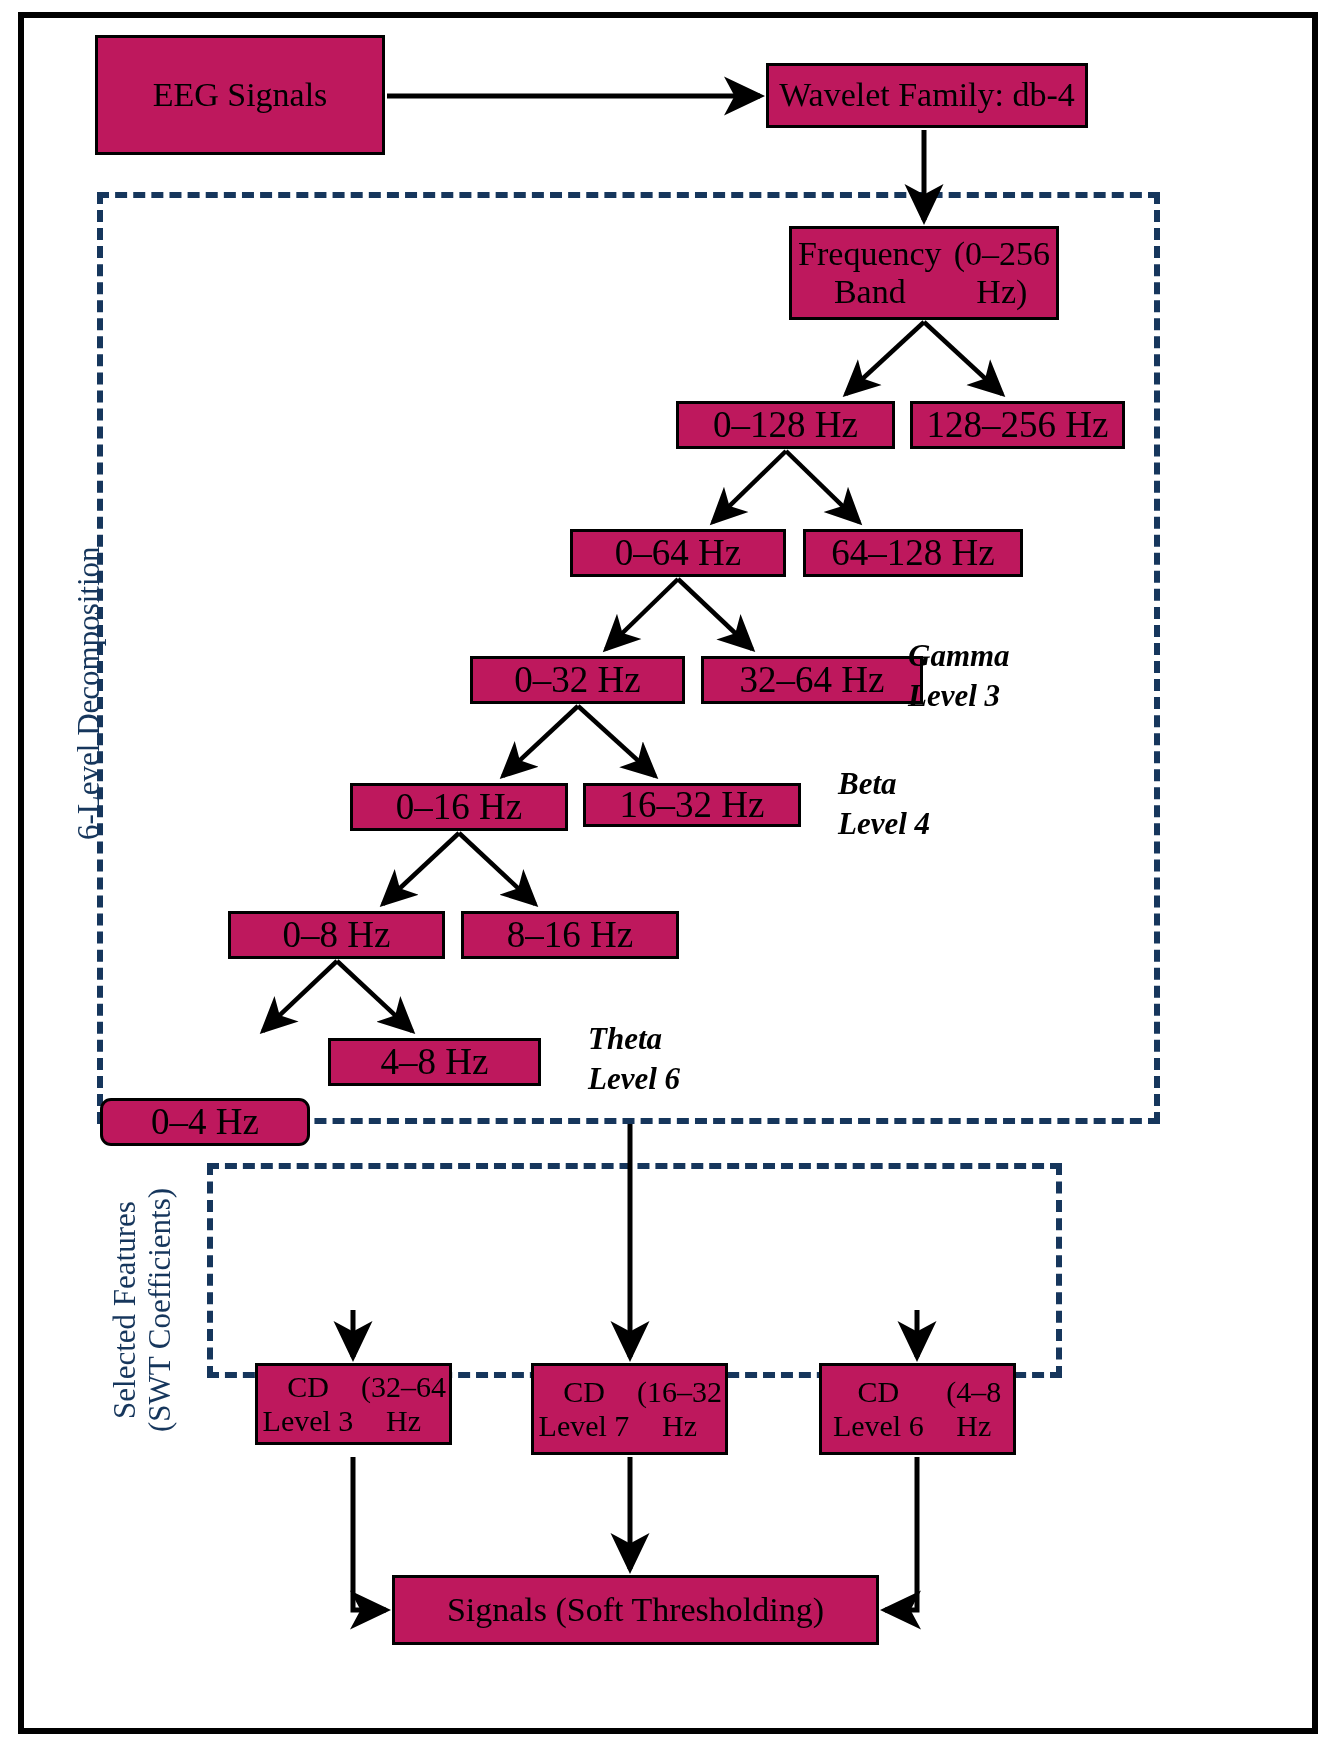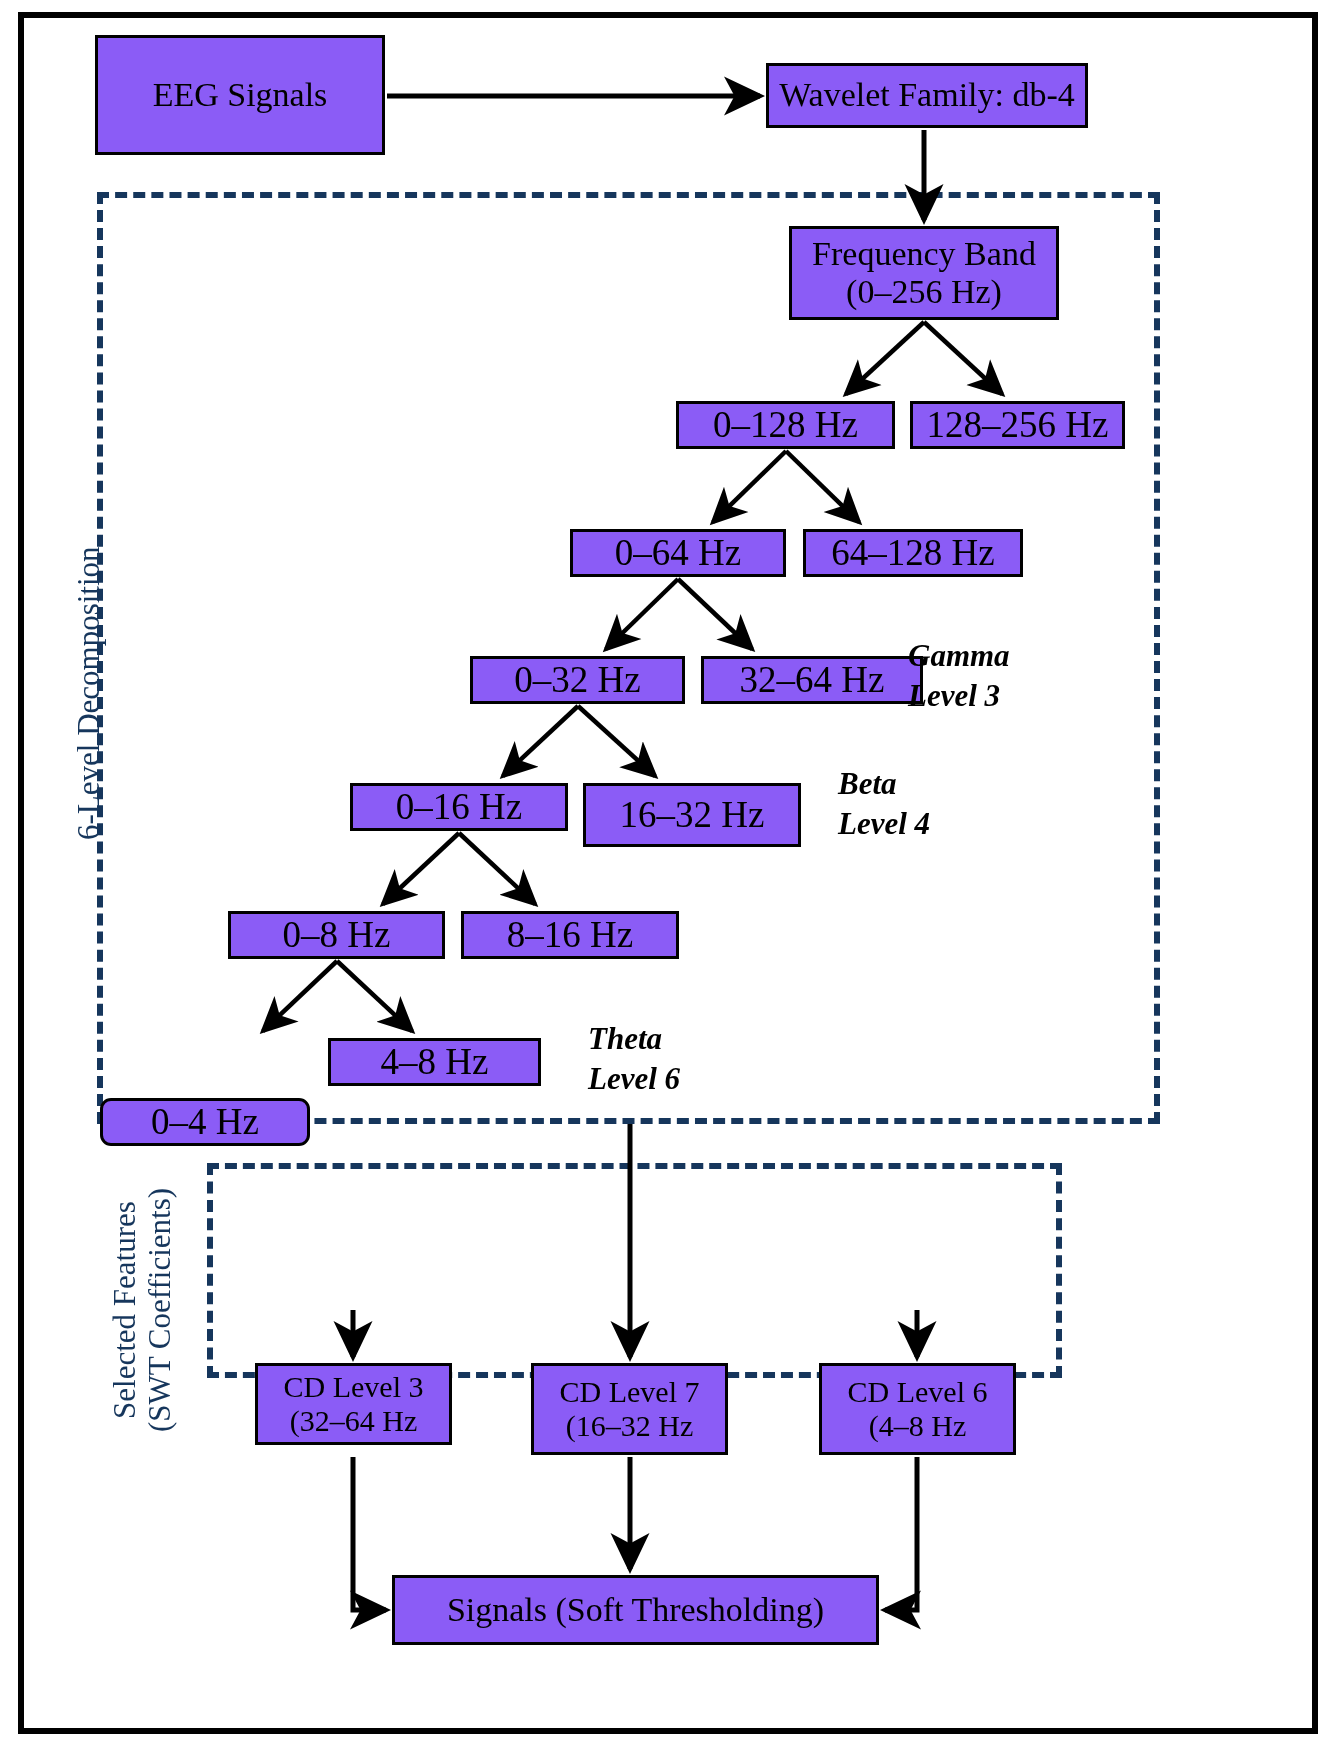--- a/index.html
+++ b/index.html
@@ -1,23 +1,23 @@
 <!DOCTYPE html>
 <html><head>
 <meta charset="utf-8">
 <style>
   html,body{margin:0;padding:0;background:#ffffff;}
   body{font-family:"Liberation Serif","DejaVu Serif",serif;}
   #page{position:relative;width:1336px;height:1746px;background:#ffffff;overflow:hidden;}
   #frame{position:absolute;left:18px;top:12px;width:1300px;height:1722px;border:6px solid #000;box-sizing:border-box;}
 
-  .box{position:absolute;box-sizing:border-box;border:3px solid #000;background:#8b5cf6;
+  .box{position:absolute;box-sizing:border-box;border:3px solid #000;background:#be185d;
        display:flex;align-items:center;justify-content:center;text-align:center;
        font-family:"Liberation Serif","DejaVu Serif",serif;color:#000;line-height:1.12;}
-  .box.two{flex-direction:column;}
+  .box.two{flex-direction:row;}
   .bandbox{font-size:37px;}
   .cdbox{font-size:30px;}
   .bigbox{font-size:34px;}
 
   .dashed{position:absolute;box-sizing:border-box;border:6px dashed #16365c;}
 
   .rot{position:absolute;color:#16365c;font-family:"Liberation Serif","DejaVu Serif",serif;
        transform-origin:0 0;transform:rotate(-90deg);white-space:nowrap;font-size:31px;line-height:1.08;}
   .rot2{position:absolute;color:#16365c;font-family:"Liberation Serif","DejaVu Serif",serif;
        transform-origin:0 0;transform:rotate(-90deg);font-size:31px;line-height:1.12;text-align:center;}
@@ -56,21 +56,21 @@
   <div class="box bandbox" style="left:676px;top:401px;width:219px;height:48px;">0–128 Hz</div>
   <div class="box bandbox" style="left:910px;top:401px;width:215px;height:48px;">128–256 Hz</div>
 
   <div class="box bandbox" style="left:570px;top:529px;width:216px;height:48px;">0–64 Hz</div>
   <div class="box bandbox" style="left:803px;top:529px;width:220px;height:48px;">64–128 Hz</div>
 
   <div class="box bandbox" style="left:470px;top:656px;width:215px;height:48px;">0–32 Hz</div>
   <div class="box bandbox" style="left:701px;top:656px;width:222px;height:48px;">32–64 Hz</div>
 
   <div class="box bandbox" style="left:350px;top:783px;width:218px;height:48px;">0–16 Hz</div>
-  <div class="box bandbox" style="left:583px;top:783px;width:218px;height:64px;">16–32 Hz</div>
+  <div class="box bandbox" style="left:583px;top:783px;width:218px;height:44px;">16–32 Hz</div>
 
   <div class="box bandbox" style="left:228px;top:911px;width:217px;height:48px;">0–8 Hz</div>
   <div class="box bandbox" style="left:461px;top:911px;width:218px;height:48px;">8–16 Hz</div>
 
   <div class="box bandbox" style="left:100px;top:1098px;width:210px;height:48px;border-radius:11px;">0–4 Hz</div>
   <div class="box bandbox" style="left:328px;top:1038px;width:213px;height:48px;">4–8 Hz</div>
 
   <div class="bandlabel" style="left:908px;top:636px;">
     <div>Gamma</div>
     <div>Level 3</div>

